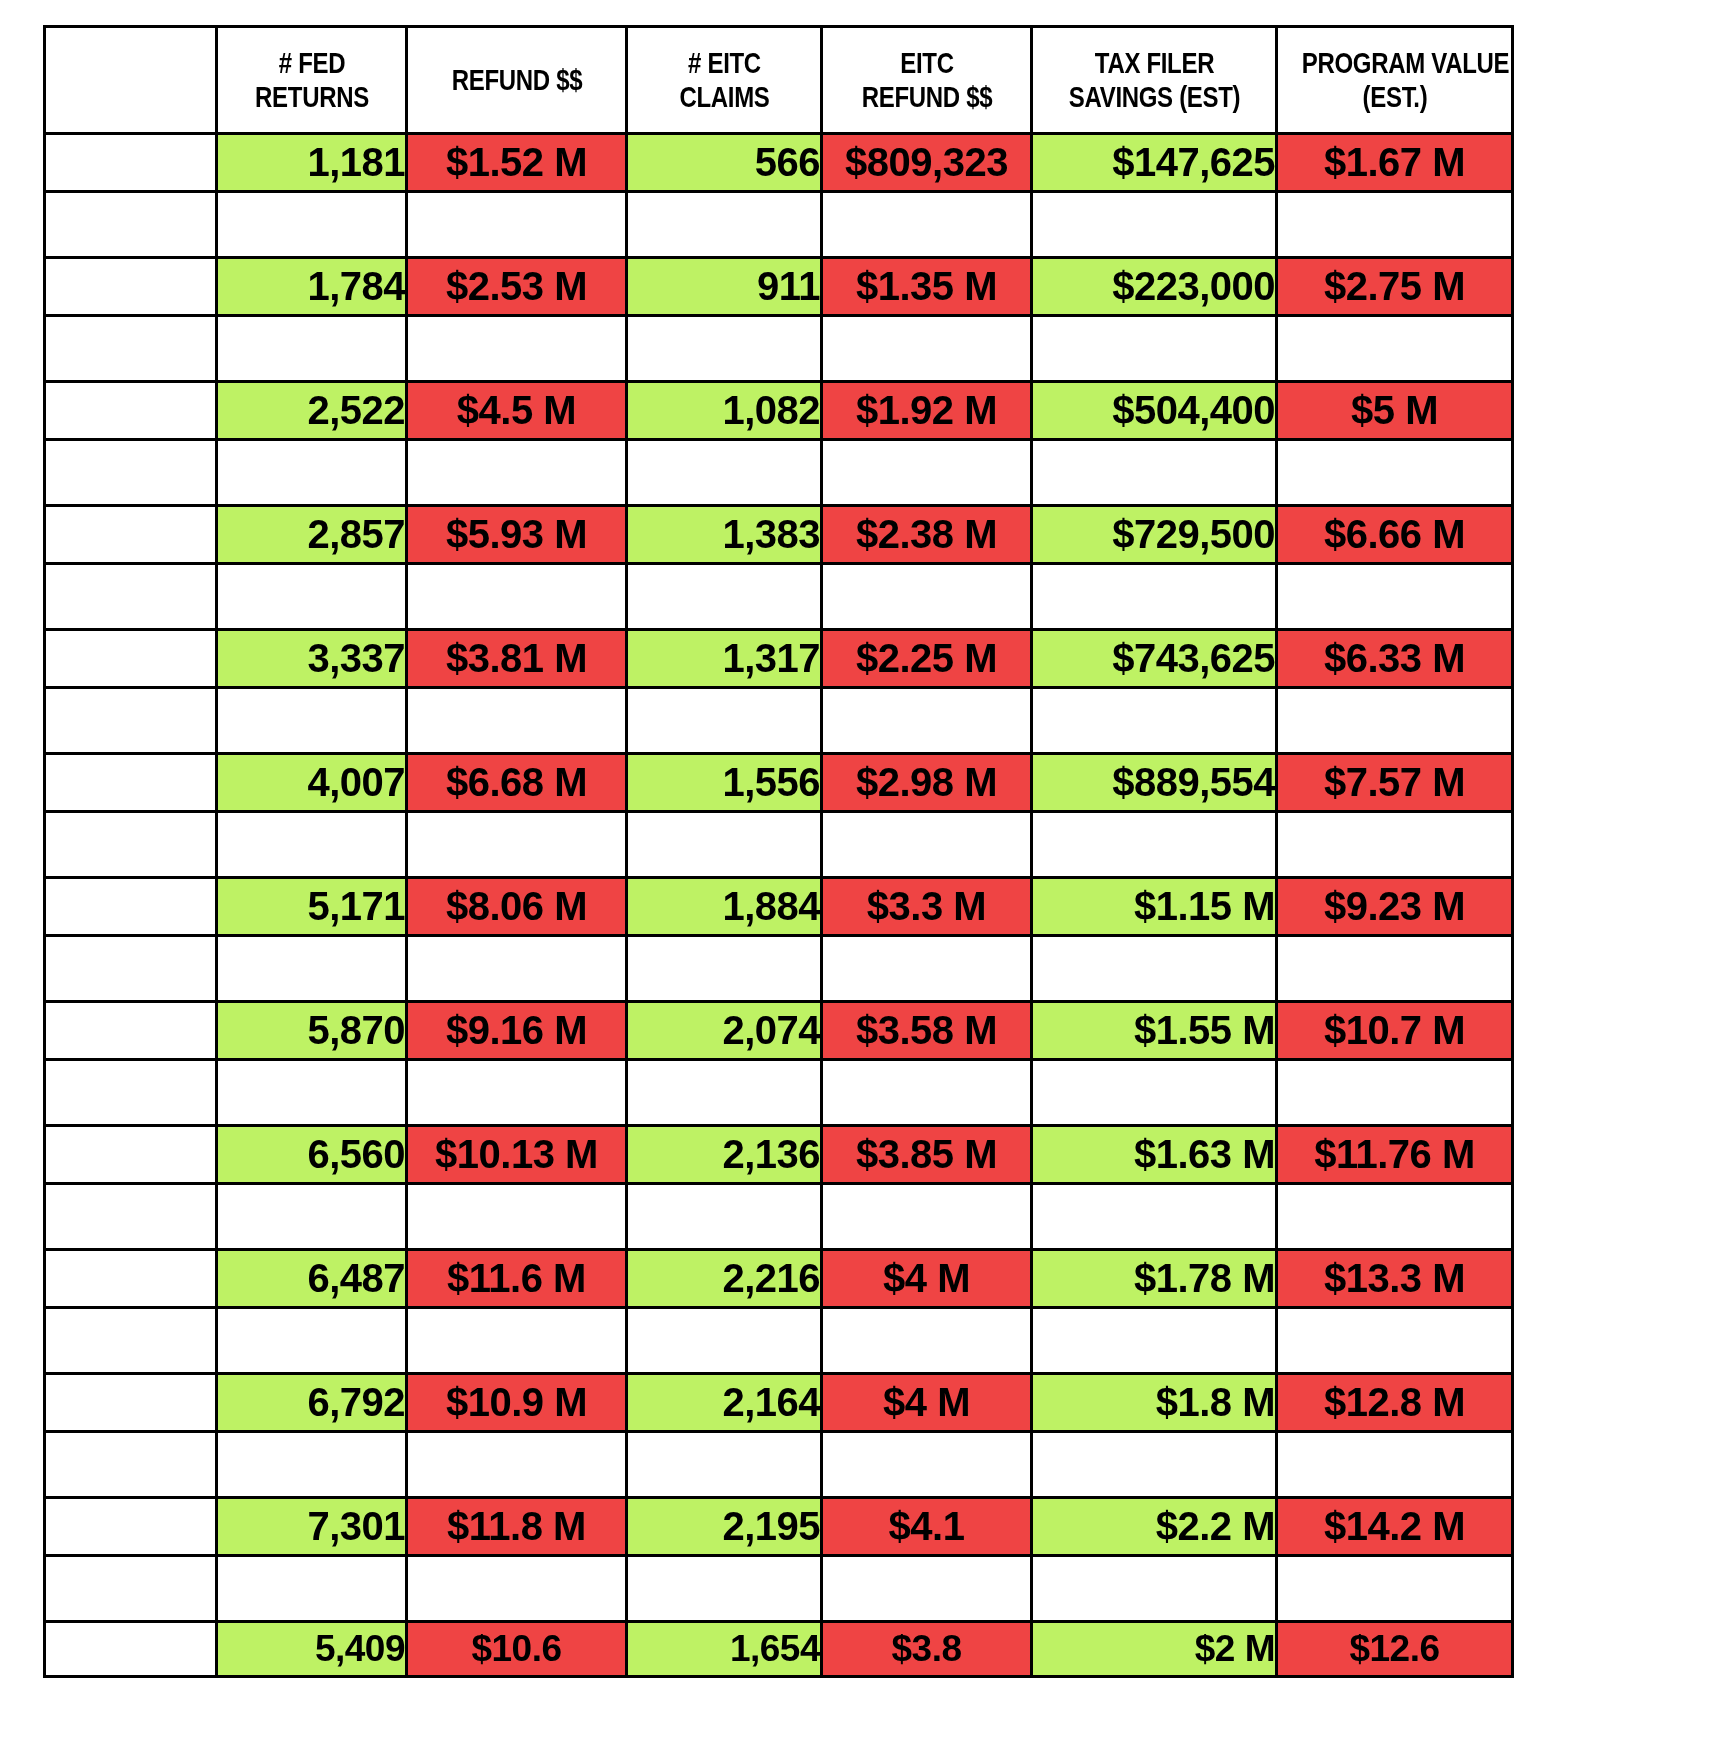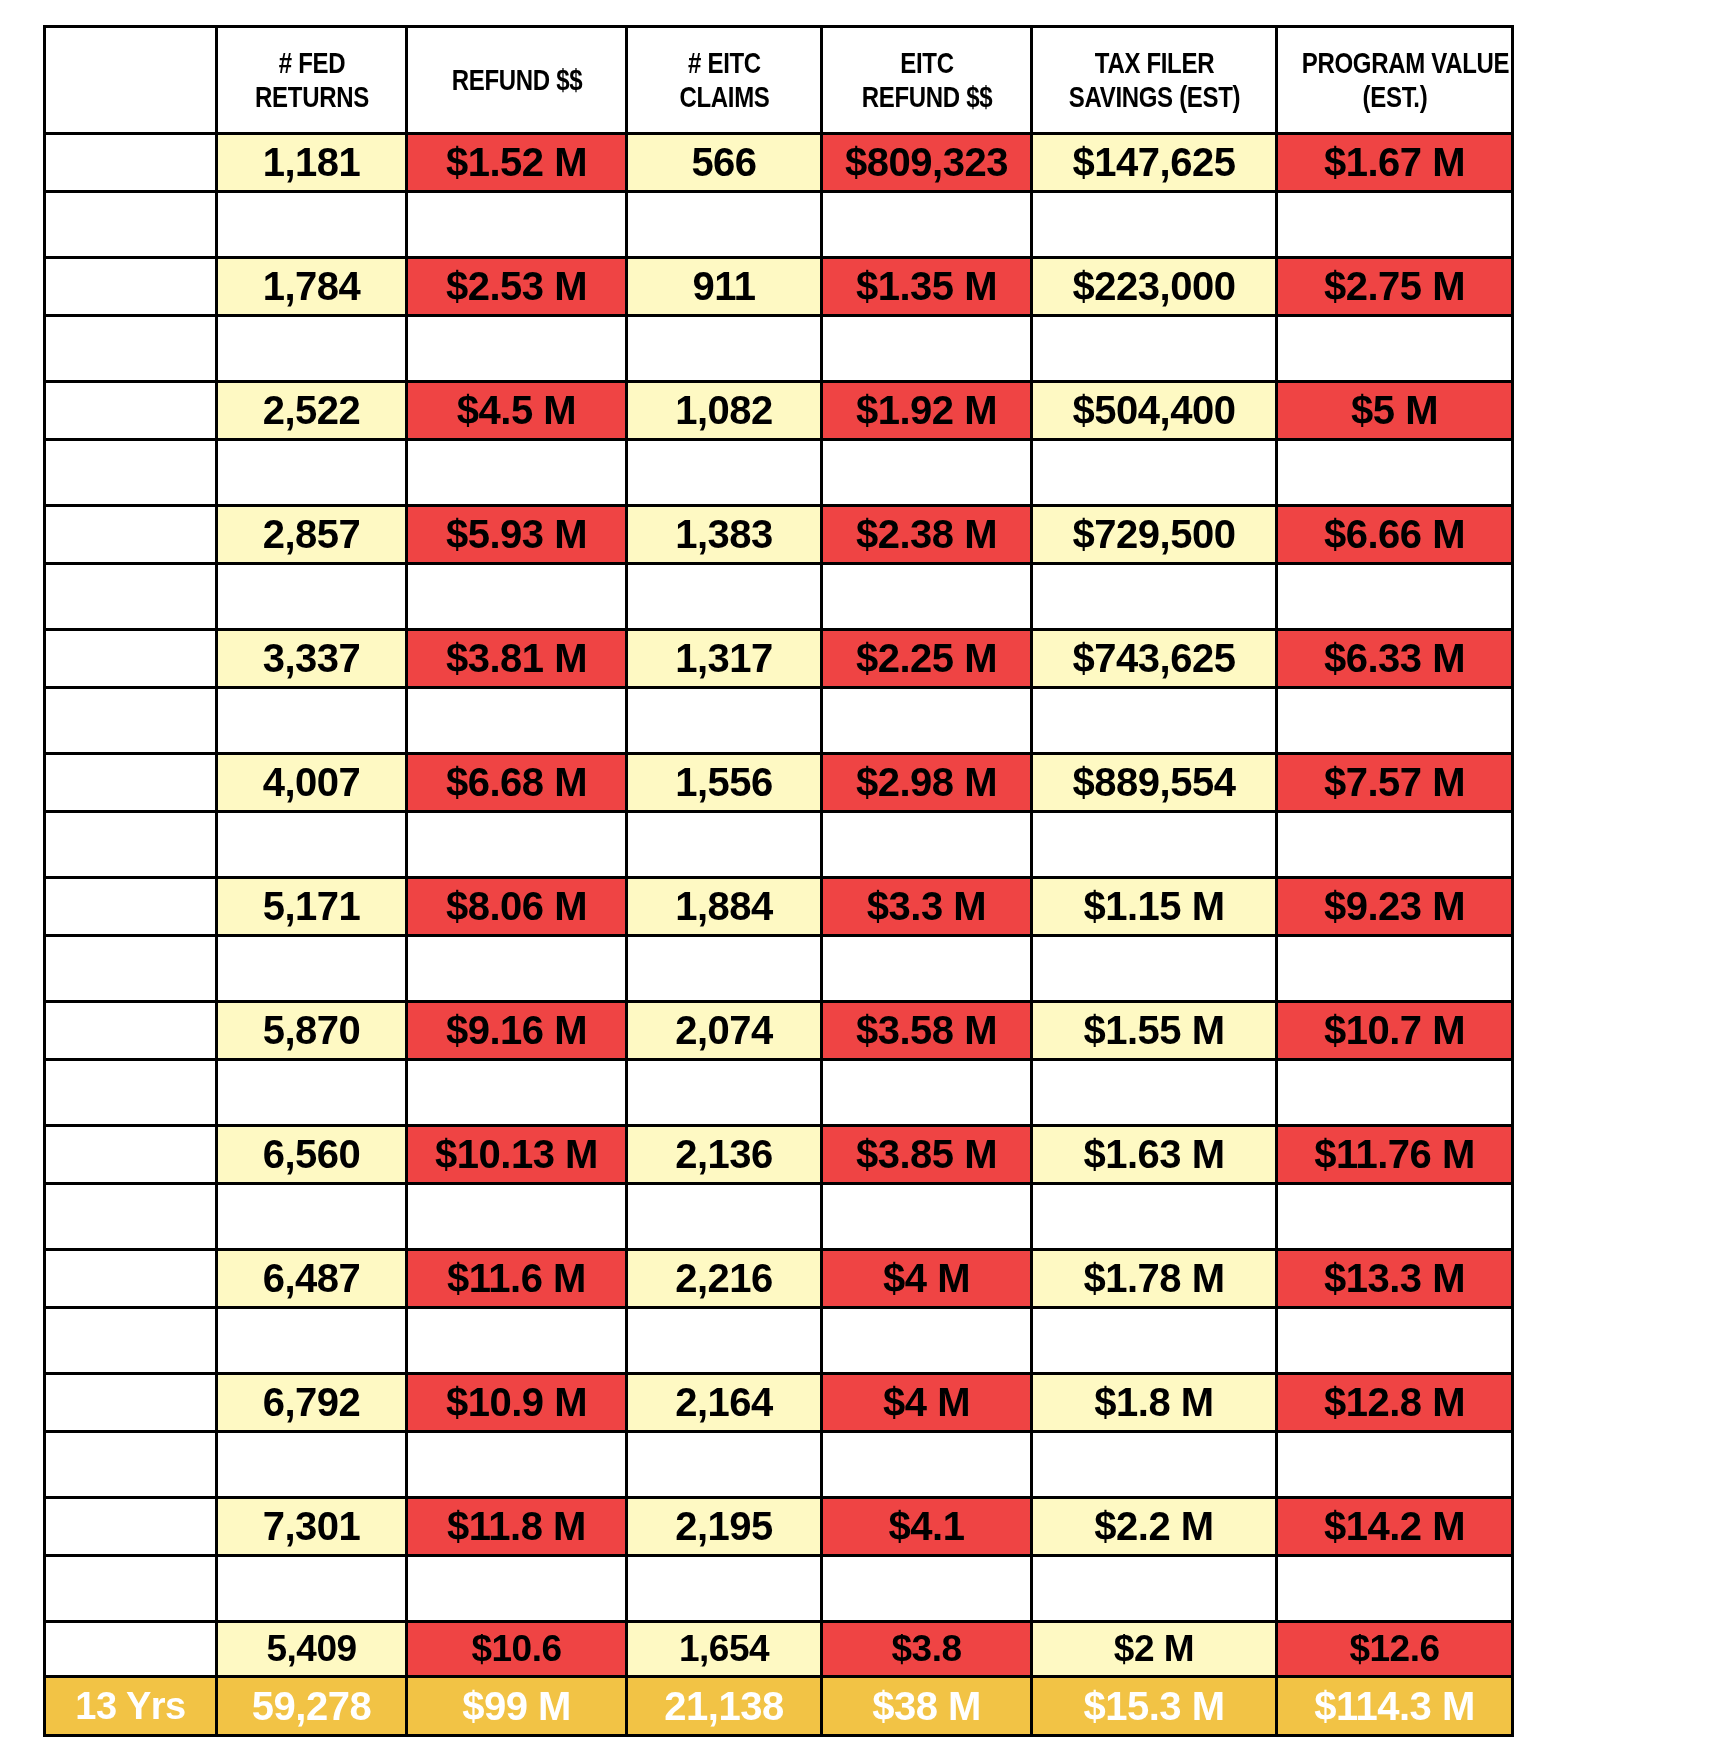--- a/index.html
+++ b/index.html
@@ -87,21 +87,21 @@
     background: #2B5189;
   }
 
   td.val {
     font-weight: 700;
     font-size: 40px;
     color: #000000;
     letter-spacing: -0.5px;
     white-space: nowrap;
   }
-  td.val.peach { background: #fef9c3; }
+  td.val.peach { background: #bef264; text-align: right; }
   td.val.blue  { background: #ef4444; }
   td.blank     { background: #ffffff; }
 
   
   tr.last-data td.val { font-size: 37px; }
   tr.last-data td.year-cell { font-size: 35px; }
 
   
   tr.totals-row td {
     height: 56px;
@@ -378,24 +378,15 @@
         </tr>
         <tr class="data-row last-data">
           <td class="year-cell">TY 19</td>
           <td class="val peach">5,409</td>
           <td class="val blue">$10.6</td>
           <td class="val peach">1,654</td>
           <td class="val blue">$3.8</td>
           <td class="val peach">$2 M</td>
           <td class="val blue">$12.6</td>
         </tr>
-        <tr class="totals-row">
-          <td class="totals-label">13 Yrs</td>
-          <td>59,278</td>
-          <td>$99 M</td>
-          <td>21,138</td>
-          <td>$38 M</td>
-          <td>$15.3 M</td>
-          <td>$114.3 M</td>
-        </tr>
       </tbody>
   </table>
 </div>
 
 </body></html>

